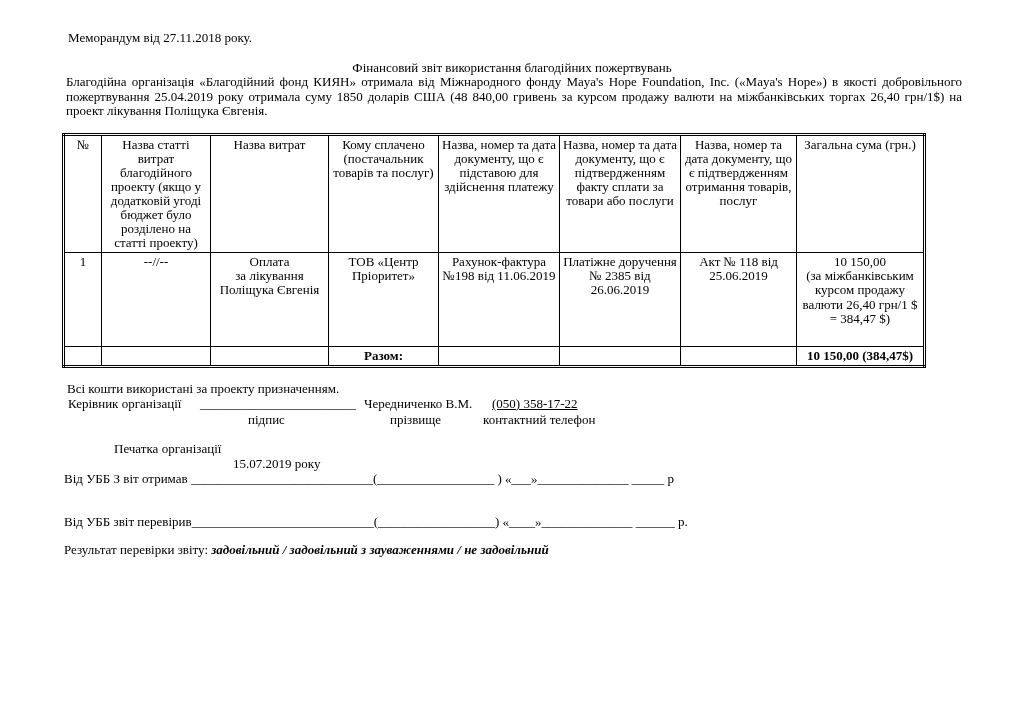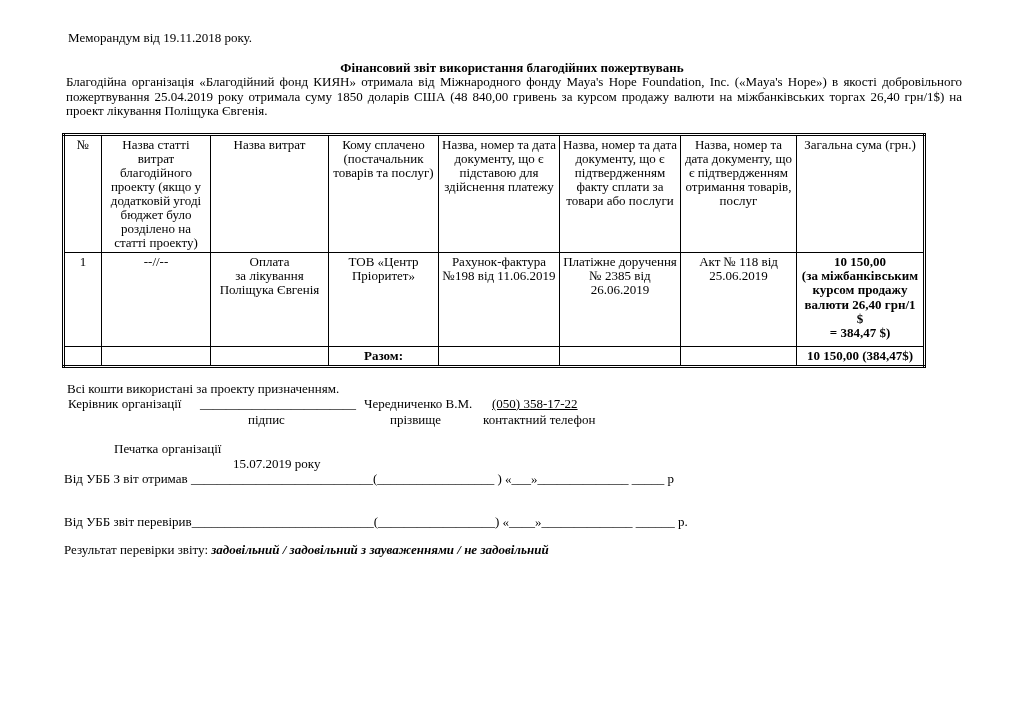--- a/index.html
+++ b/index.html
@@ -20,21 +20,21 @@
     position: relative;
     width: 900px;
     margin: 0 62px;
     padding-top: 31px;
   }
   .memo-line {
     padding-left: 6px;
   }
   .report-title {
     text-align: center;
-    font-weight: bold;
+    font-weight: normal;
     margin-top: 15px;
   }
   .intro {
     text-align: justify;
     padding-left: 4px;
     line-height: 1.13;
   }
   table.fin {
     margin-top: 14px;
     border-collapse: collapse;
@@ -47,21 +47,21 @@
     vertical-align: top;
     text-align: center;
     padding: 2px 3px;
     line-height: 1.08;
     white-space: pre-line;
     overflow: hidden;
   }
   tr.hdr-row   { height: 108px; }
   tr.data-row  { height: 94px; }
   tr.total-row { height: 18px; }
-  td.amount-cell { text-align: left; padding-left: 5px; font-weight: bold; }
+  td.amount-cell { text-align: left; padding-left: 5px; }
   td.total-label-cell {
     text-align: left;
     font-weight: bold;
     padding-left: 8px;
     vertical-align: middle;
     white-space: normal;
   }
   td.total-value-cell {
     text-align: left;
     font-weight: bold;
@@ -106,21 +106,21 @@
   .result-options {
     font-weight: bold;
     font-style: italic;
   }
 </style>
 </head>
 <body>
 
 <div class="page">
 
-  <div class="memo-line">Меморандум від 19.11.2018 року.</div>
+  <div class="memo-line">Меморандум від 27.11.2018 року.</div>
 
   <div class="report-title">Фінансовий звіт використання благодійних пожертвувань</div>
 
   <div class="intro">Благодійна організація «Благодійний фонд КИЯН» отримала від Міжнародного  фонду Maya's Hope Foundation, Inc. («Maya's Hope»)  в якості добровільного пожертвування  25.04.2019 року отримала суму 1850 доларів США (48 840,00  гривень за курсом продажу валюти на міжбанківських торгах 26,40 грн/1$) на проект лікування Поліщука Євгенія.</div>
 
   <table class="fin">
     <colgroup>
       <col style="width:38px">
       <col style="width:109px">
       <col style="width:118px">

